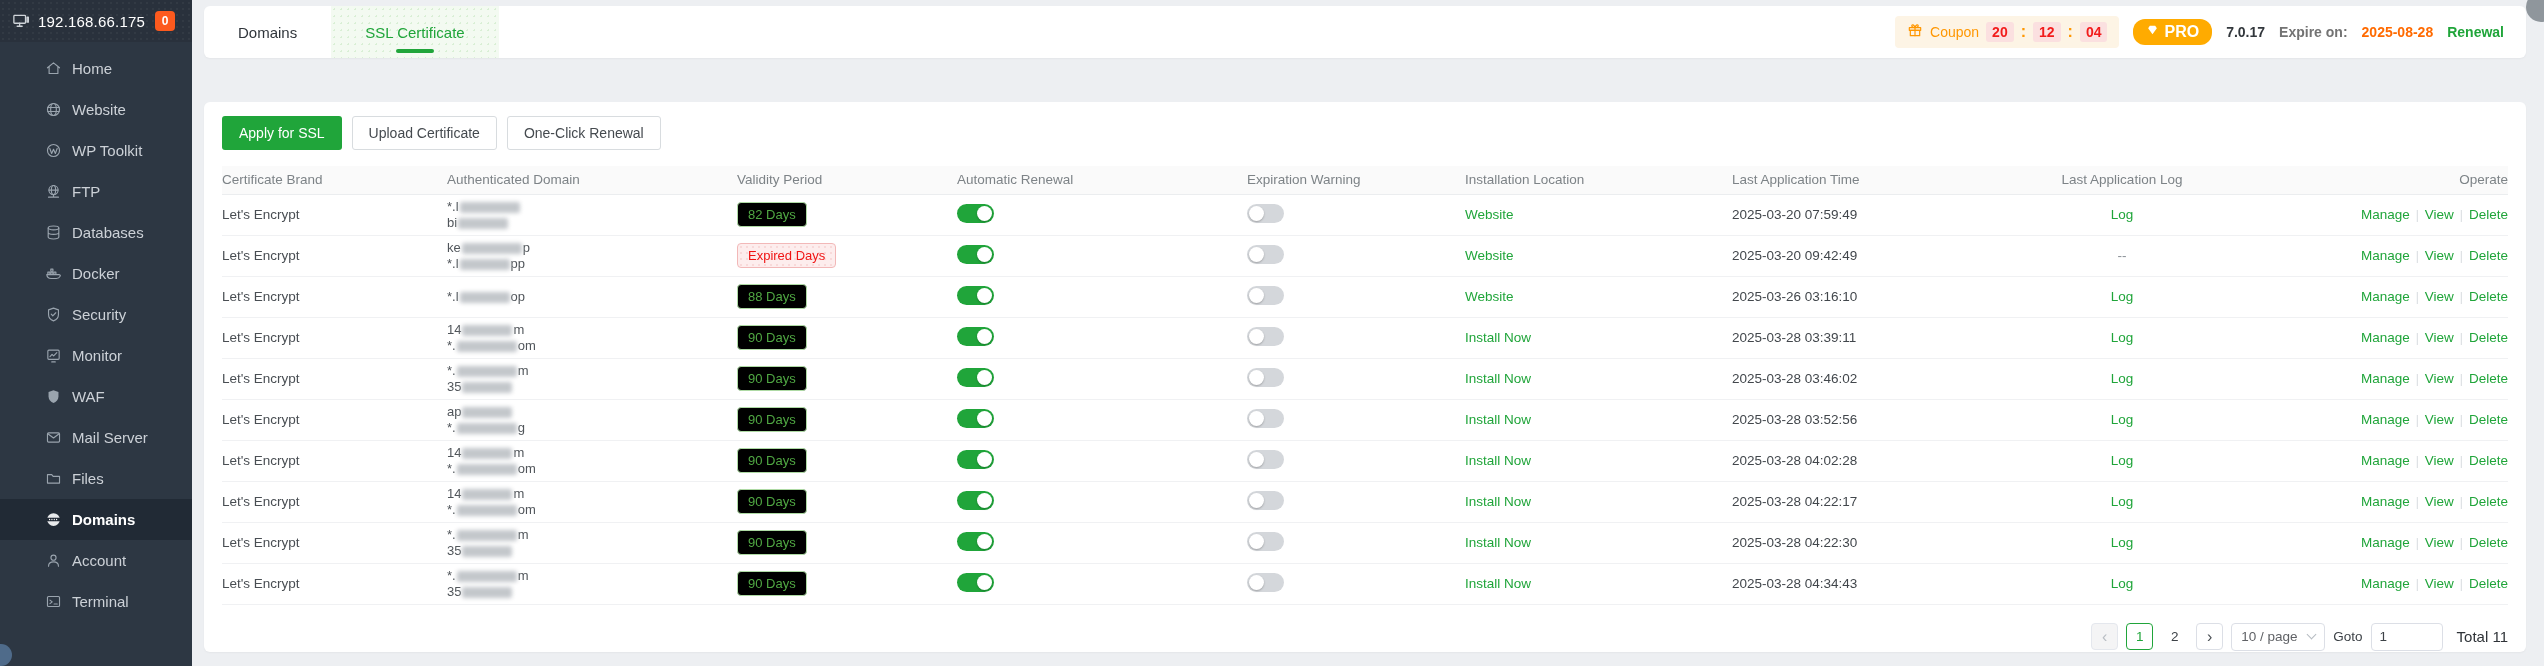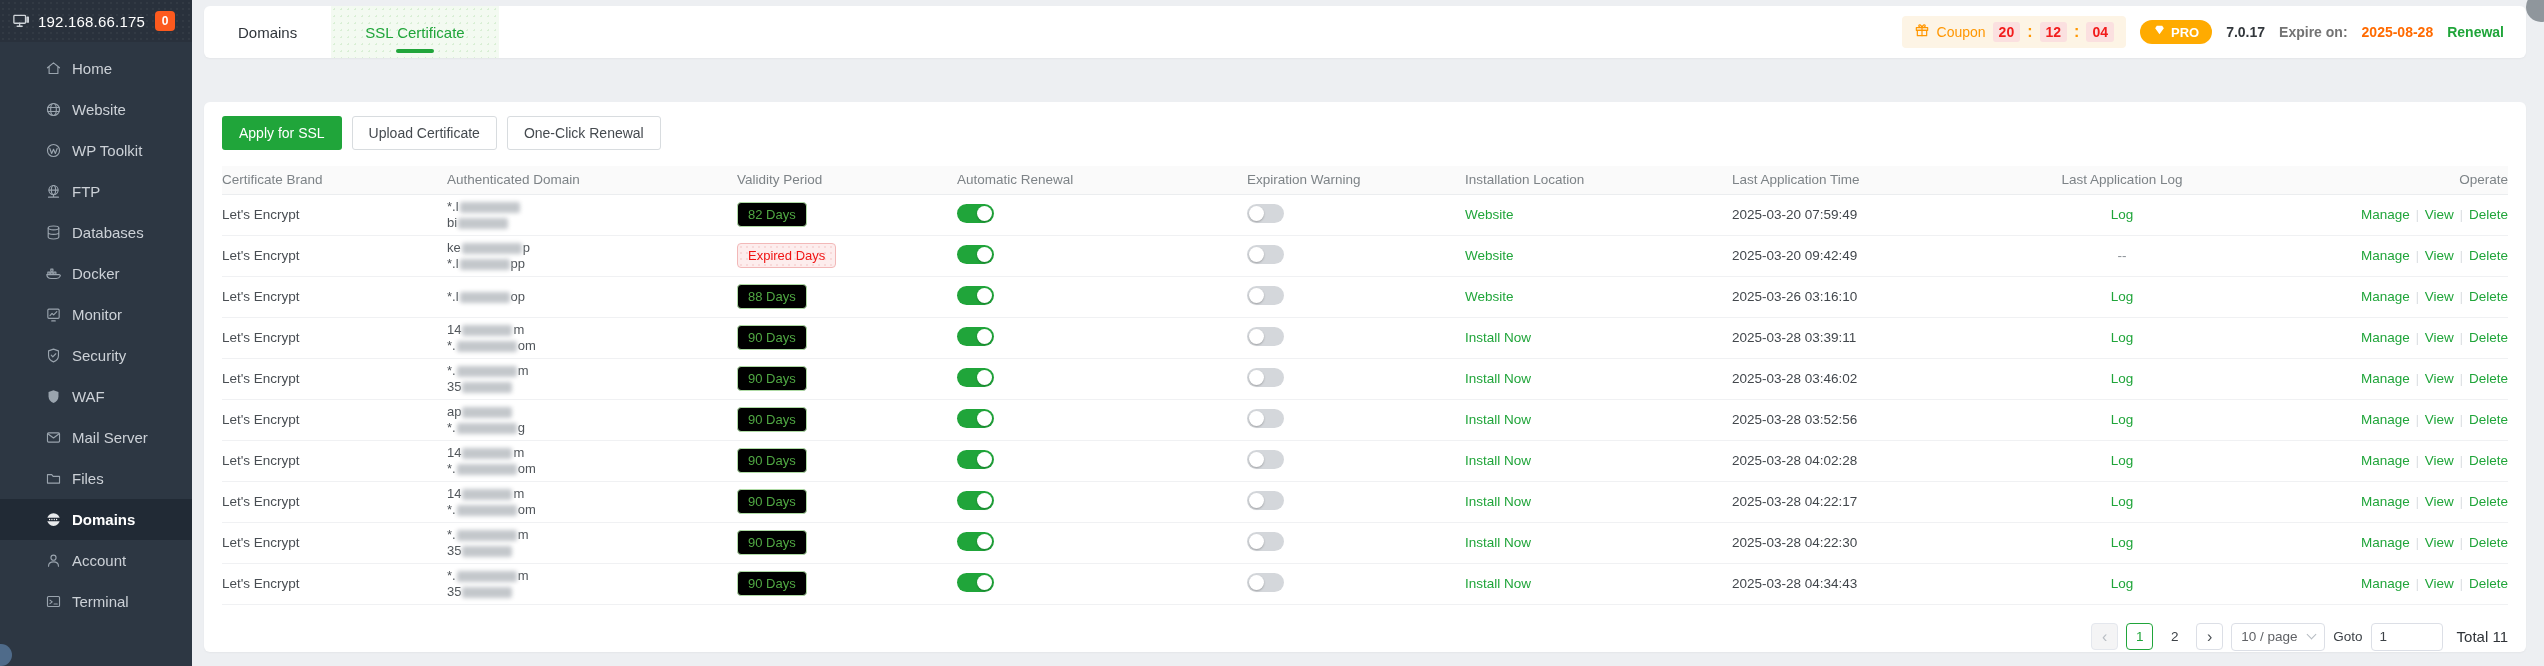--- a/index.html
+++ b/index.html
@@ -34,21 +34,21 @@
     background:#f3faf1; background-image:radial-gradient(#d9efd5 1px, transparent 1px); background-size:7px 7px; }
   .tab.active::after { content:""; position:absolute; left:50%; transform:translateX(-50%); bottom:5px;
     width:38px; height:4px; border-radius:2px; background:#20a53a; }
 
   .head-right { margin-left:auto; display:flex; align-items:center; gap:14px; padding-right:22px; }
   .coupon { display:flex; align-items:center; gap:7px; background:#fdf4e5; border-radius:4px; padding:6px 12px; }
   .coupon-label { color:#ff9702; font-size:14px; }
   .cd-box { background:#fbe0e0; color:#f21c1c; font-weight:bold; font-size:14px; padding:2px 6px; border-radius:3px; }
   .cd-colon { color:#ff9702; font-weight:bold; }
   .pro-pill { display:flex; align-items:center; gap:5px; background:#ffab00; color:#fff; font-weight:bold;
-    font-size:13px; padding:4px 13px; border-radius:12px; }
+    font-size:16px; padding:4px 13px; border-radius:12px; }
   .version { color:#32373c; font-size:14px; font-weight:bold; }
   .expire-label { color:#737373; font-size:14px; font-weight:bold; }
   .expire-date { color:#ff6a00; font-size:14px; font-weight:bold; }
   .renewal { color:#20a53a; font-size:14px; font-weight:bold; cursor:pointer; }
 
   
   .card { position:absolute; left:204px; right:18px; top:70px; bottom:14px; background:#fff; border-radius:6px;
     padding:14px 18px; box-shadow:0 1px 2px rgba(0,0,0,0.04);margin-top:32px; }
   .btn-row { display:flex; gap:10px; margin-bottom:16px; }
   .btn { font-size:14px; border-radius:3px; padding:8px 16px; cursor:pointer; border:1px solid transparent; font-family:inherit; }
@@ -170,34 +170,34 @@
               <rect x="8.2" y="10" width="3" height="3"></rect>
               <rect x="12.4" y="10" width="3" height="3"></rect>
               <rect x="8.2" y="5.8" width="3" height="3"></rect>
             </svg>
           </span>
           <span>Docker</span>
         </div>
         <div class="side-item">
           <span class="icon">
             <svg viewBox="0 0 24 24" width="17" height="17" fill="none" stroke="currentColor" stroke-width="1.6" stroke-linecap="round" stroke-linejoin="round">
+              <path d="M12 3l7 2.5V12c0 4.6-3 7.6-7 9-4-1.4-7-4.4-7-9V5.5z"></path>
+              <path d="M8.8 11.6l2.2 2.2 4.2-4.3"></path>
+            </svg>
+          </span>
+          <span>Security</span>
+        </div>
+        <div class="side-item">
+          <span class="icon">
+            <svg viewBox="0 0 24 24" width="17" height="17" fill="none" stroke="currentColor" stroke-width="1.6" stroke-linecap="round" stroke-linejoin="round">
               <rect x="4" y="4.5" width="16" height="13" rx="1.5"></rect>
               <path d="M7 13.5l3-3.2 2.2 2.2 4.5-4.5M9.5 21h5"></path>
             </svg>
           </span>
           <span>Monitor</span>
-        </div>
-        <div class="side-item">
-          <span class="icon">
-            <svg viewBox="0 0 24 24" width="17" height="17" fill="none" stroke="currentColor" stroke-width="1.6" stroke-linecap="round" stroke-linejoin="round">
-              <path d="M12 3l7 2.5V12c0 4.6-3 7.6-7 9-4-1.4-7-4.4-7-9V5.5z"></path>
-              <path d="M8.8 11.6l2.2 2.2 4.2-4.3"></path>
-            </svg>
-          </span>
-          <span>Security</span>
         </div>
         <div class="side-item">
           <span class="icon">
             <svg viewBox="0 0 24 24" width="17" height="17" fill="currentColor">
               <path d="M12 3l7 2.5V12c0 4.6-3 7.6-7 9-4-1.4-7-4.4-7-9V5.5z"></path>
             </svg>
           </span>
           <span>WAF</span>
         </div>
         <div class="side-item">

